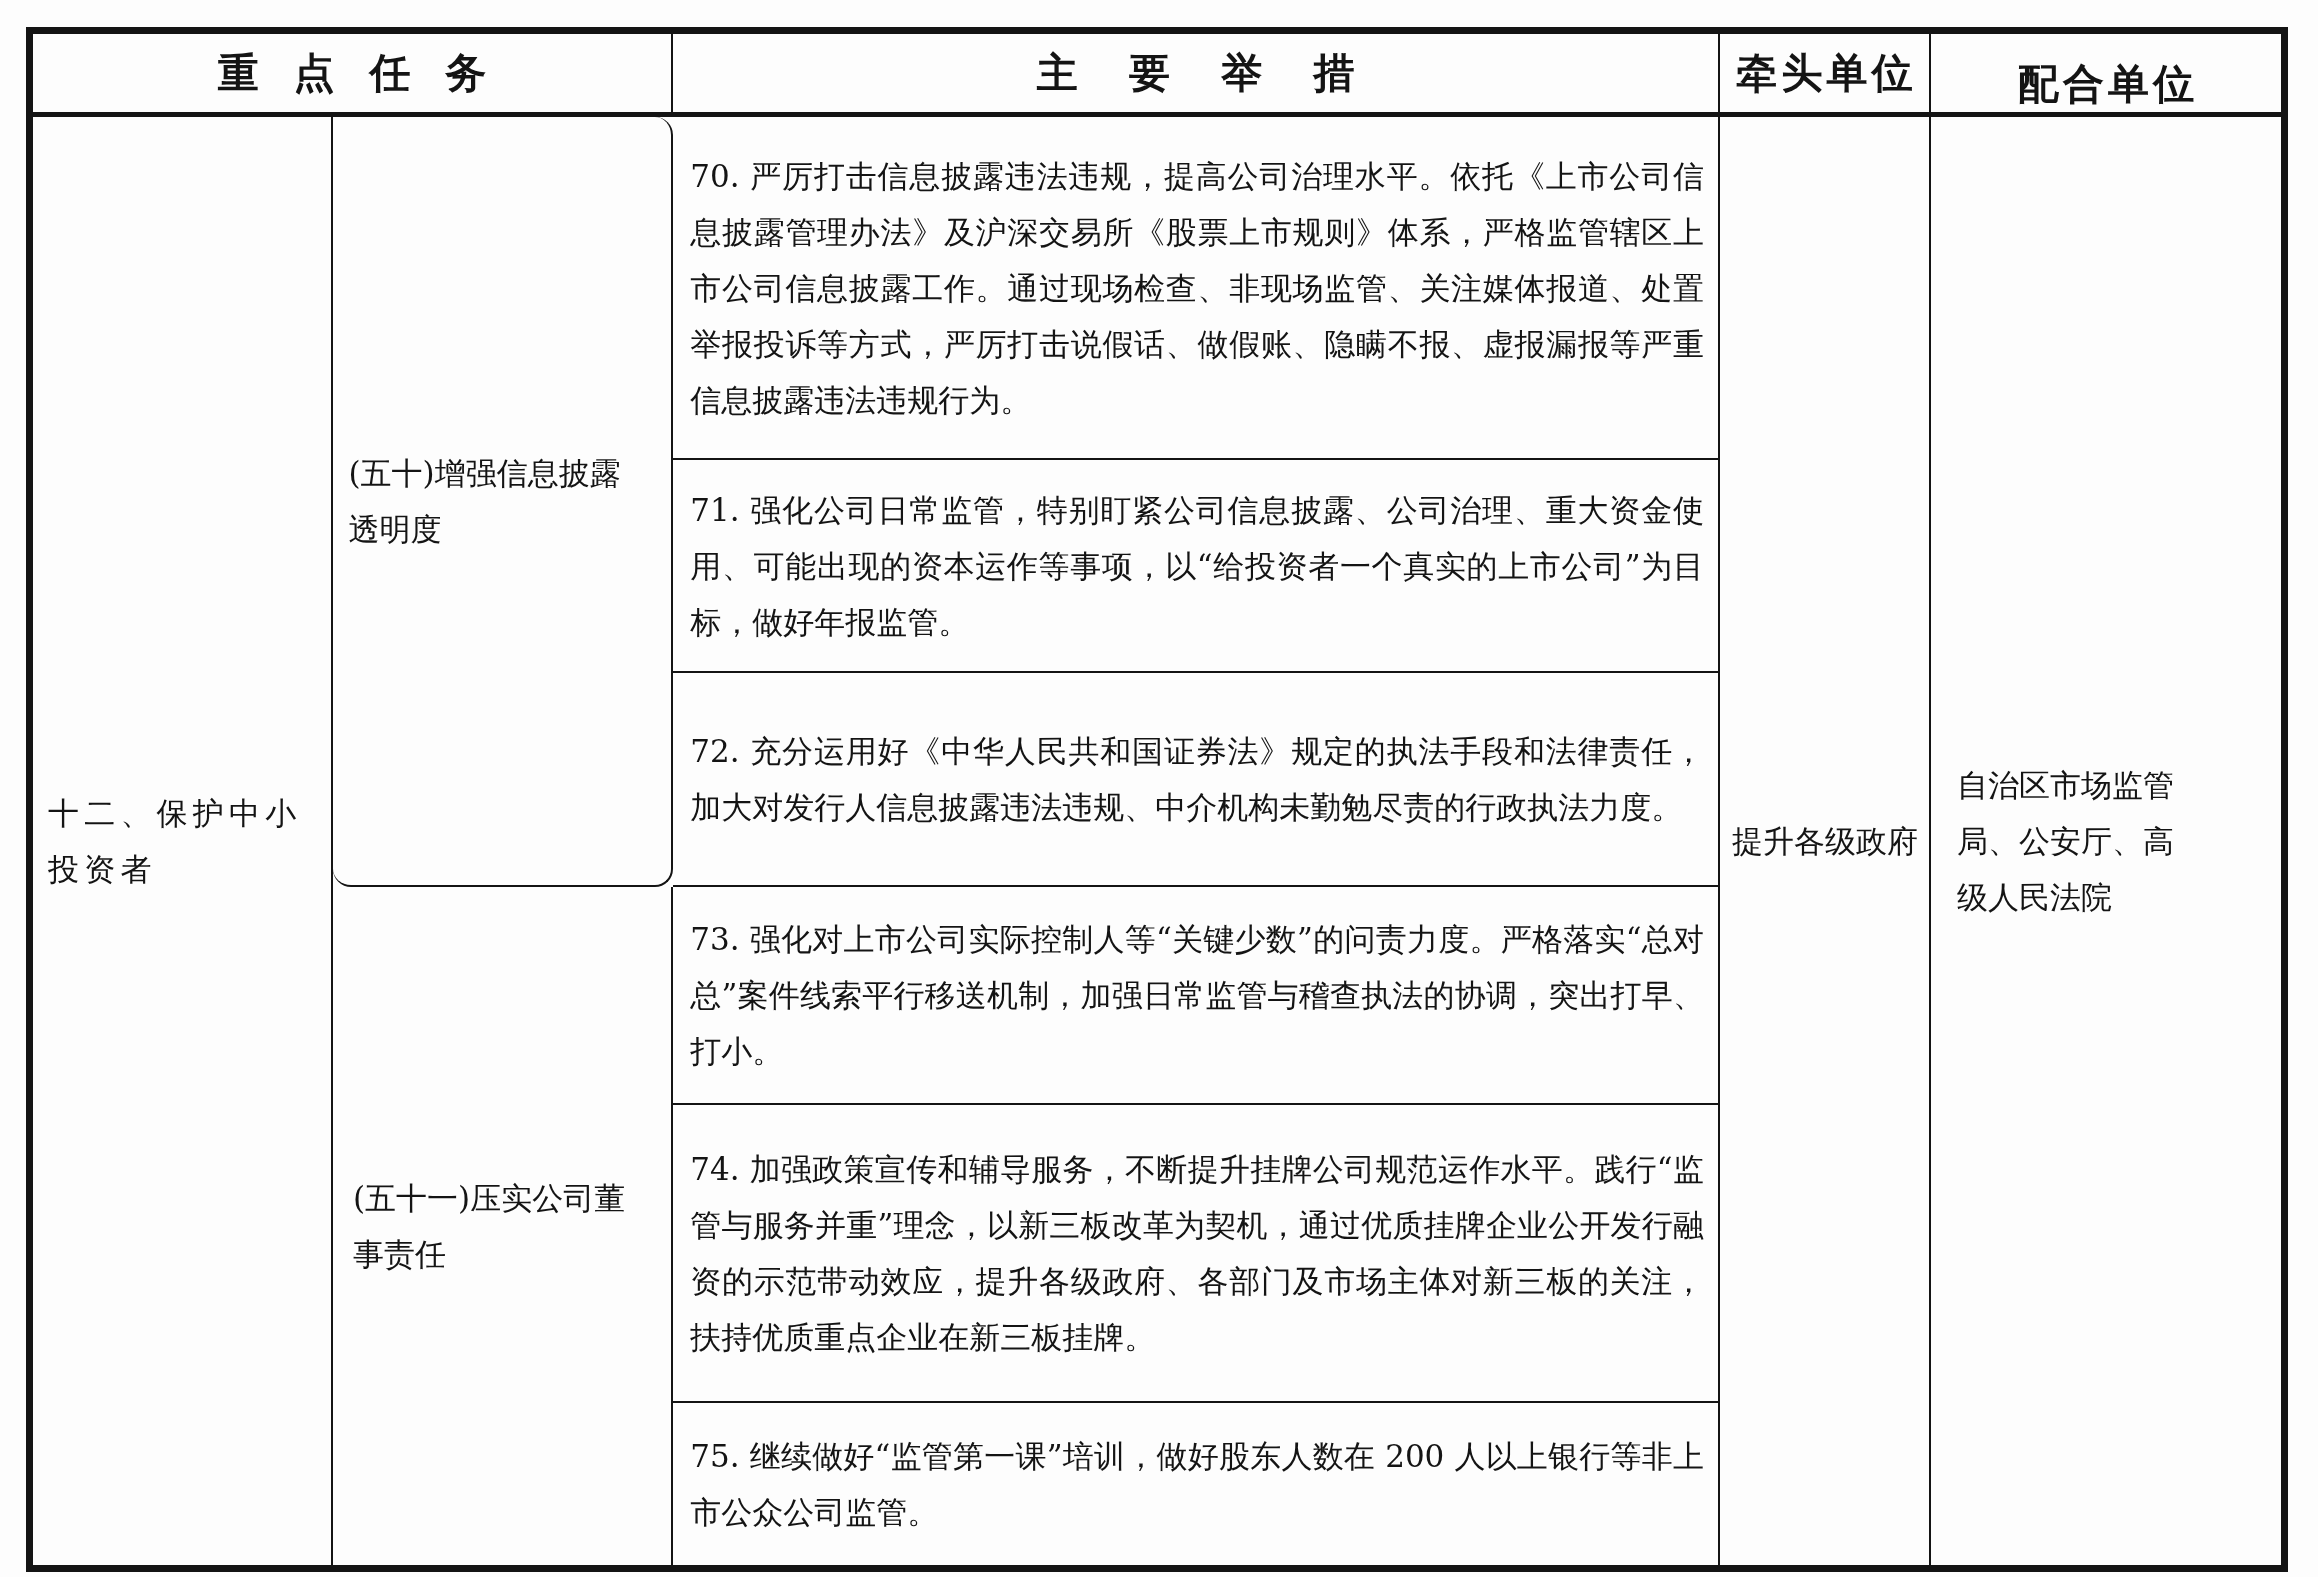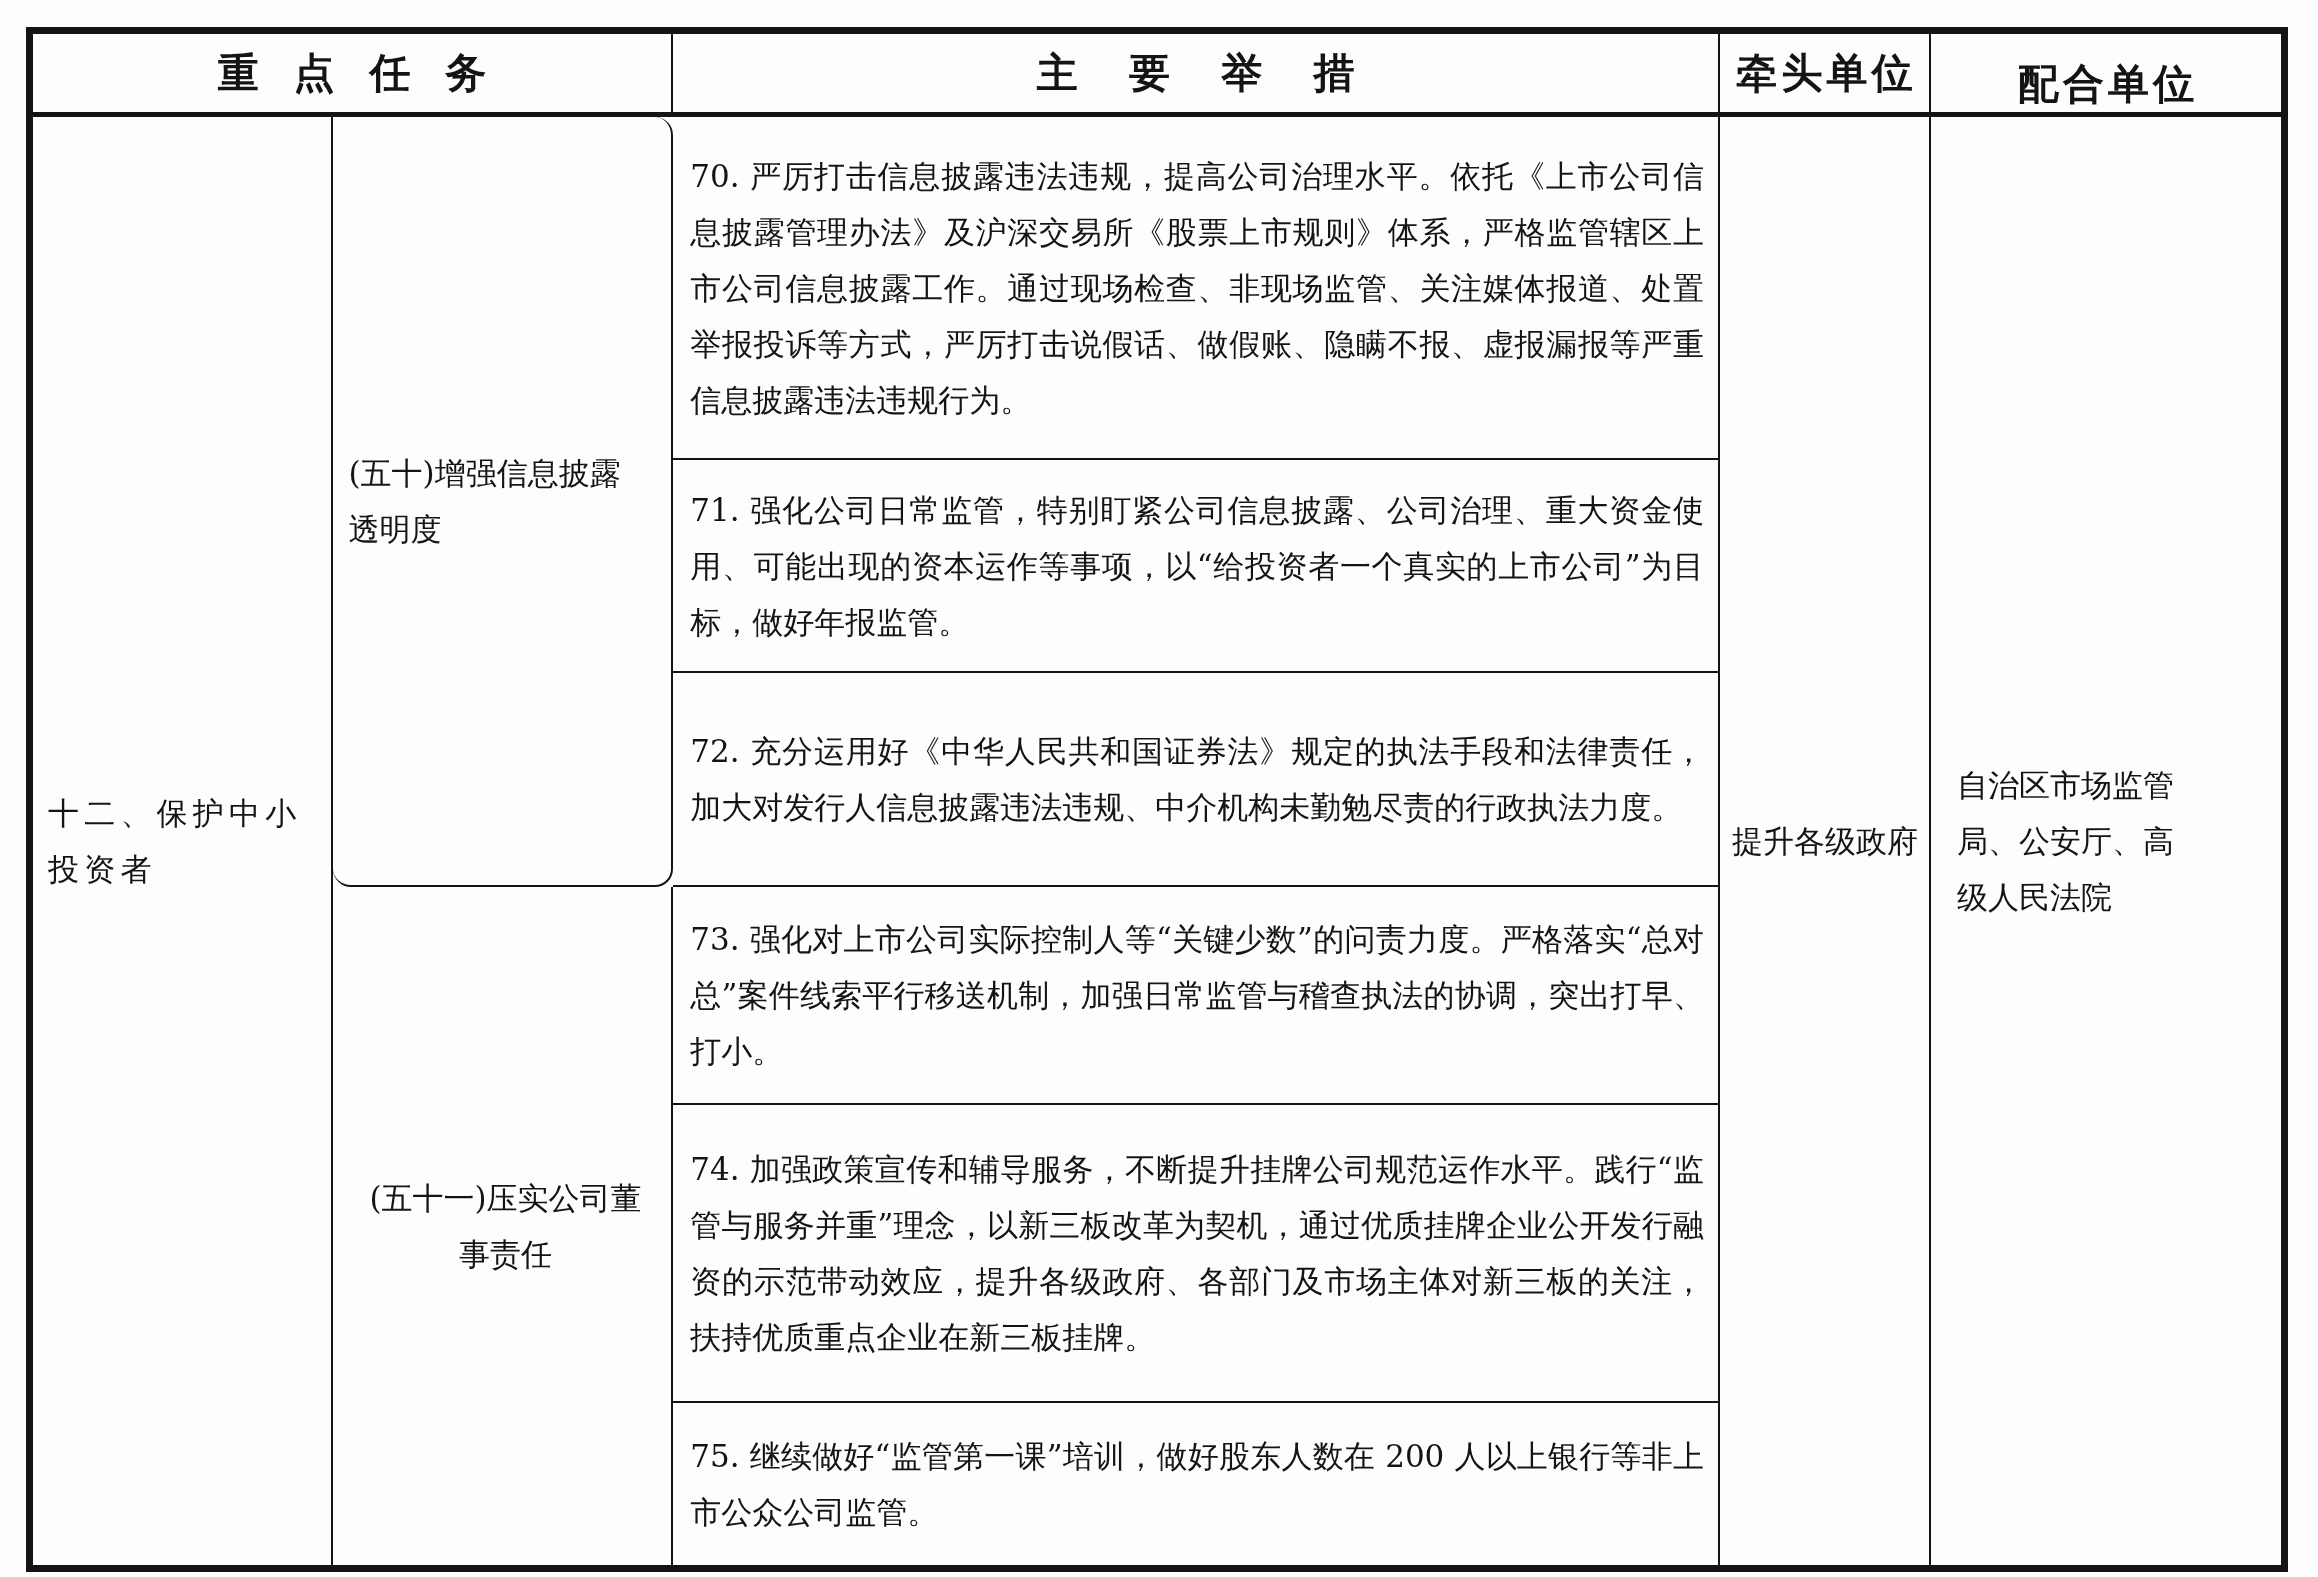--- a/index.html
+++ b/index.html
@@ -74,23 +74,22 @@
   .subtask-1 {
     grid-column: 2 / 3;
     grid-row: 2 / 5;
     padding-left: 15.5px;
     padding-right: 26px;
     border-radius: 18px;
   }
   .subtask-2 {
     grid-column: 2 / 3;
     grid-row: 5 / 8;
-    padding-left: 33px;
+    padding-left: 20px;
     padding-right: 26px;
-    text-align: center;
   }
   .measure {
     grid-column: 3 / 4;
     padding-left: 17.3px;
     padding-right: 14px;
   }
   .measure span {
     display: block;
     width: 100%;
     text-align: justify;

